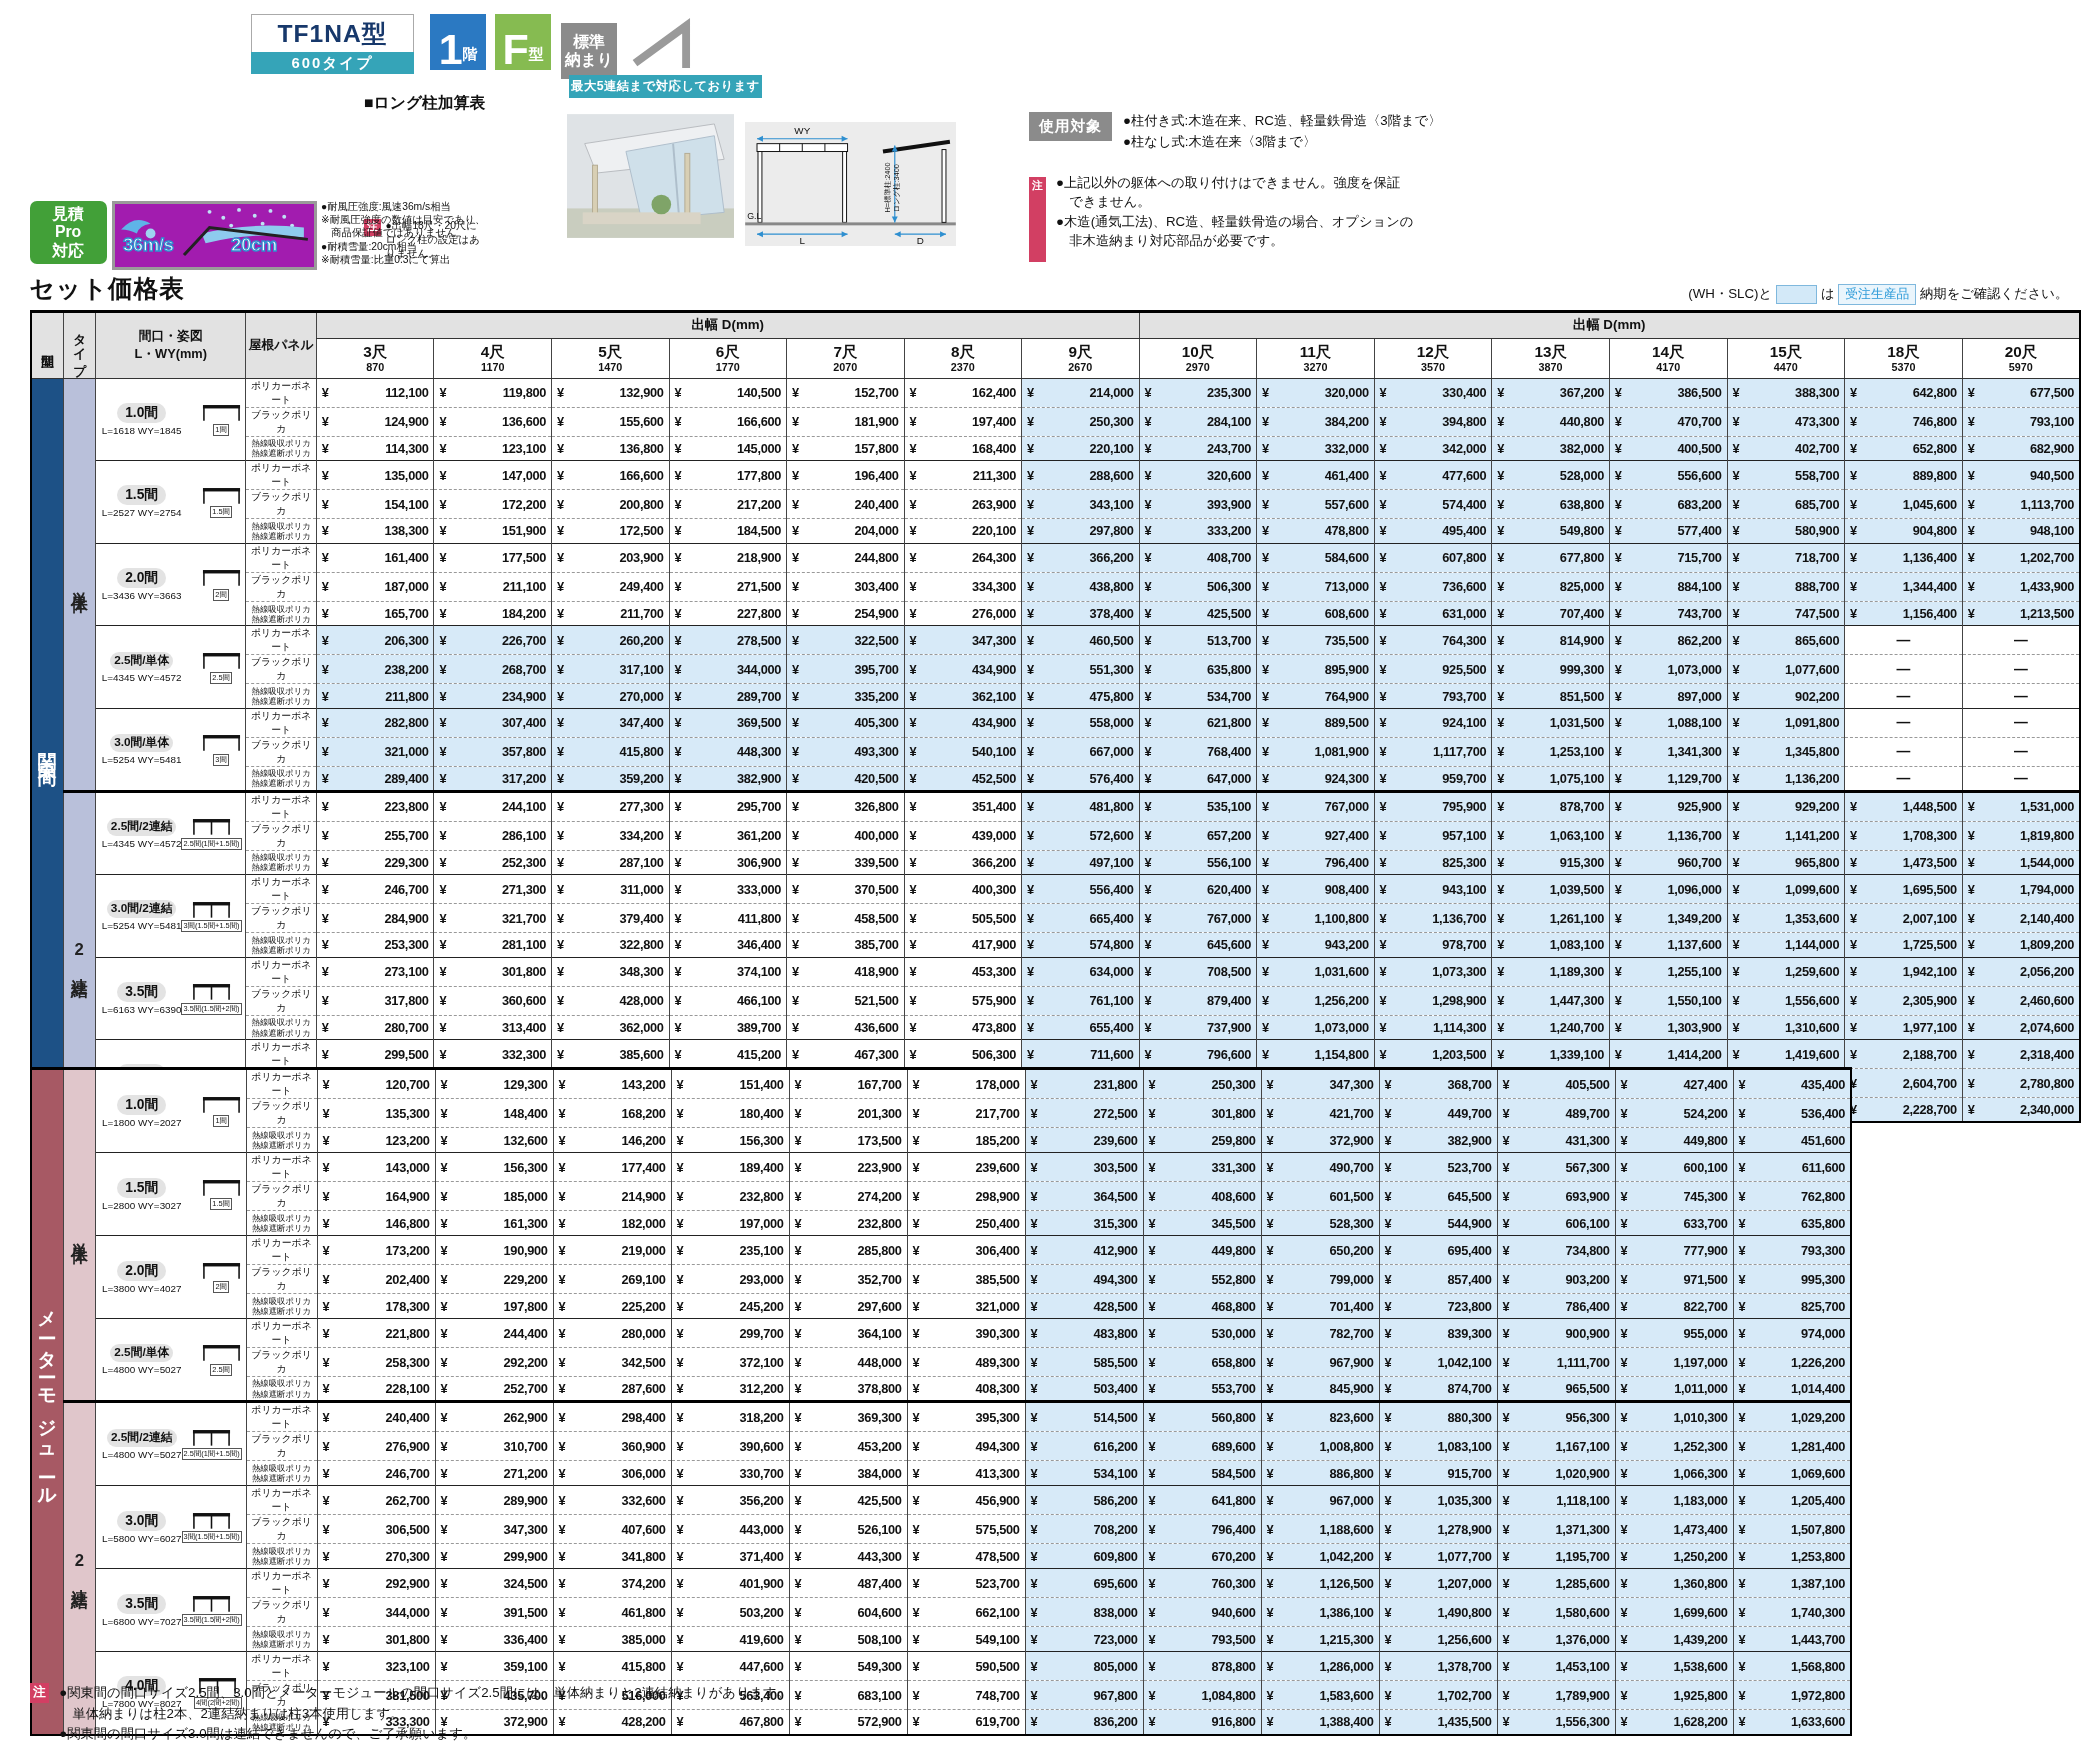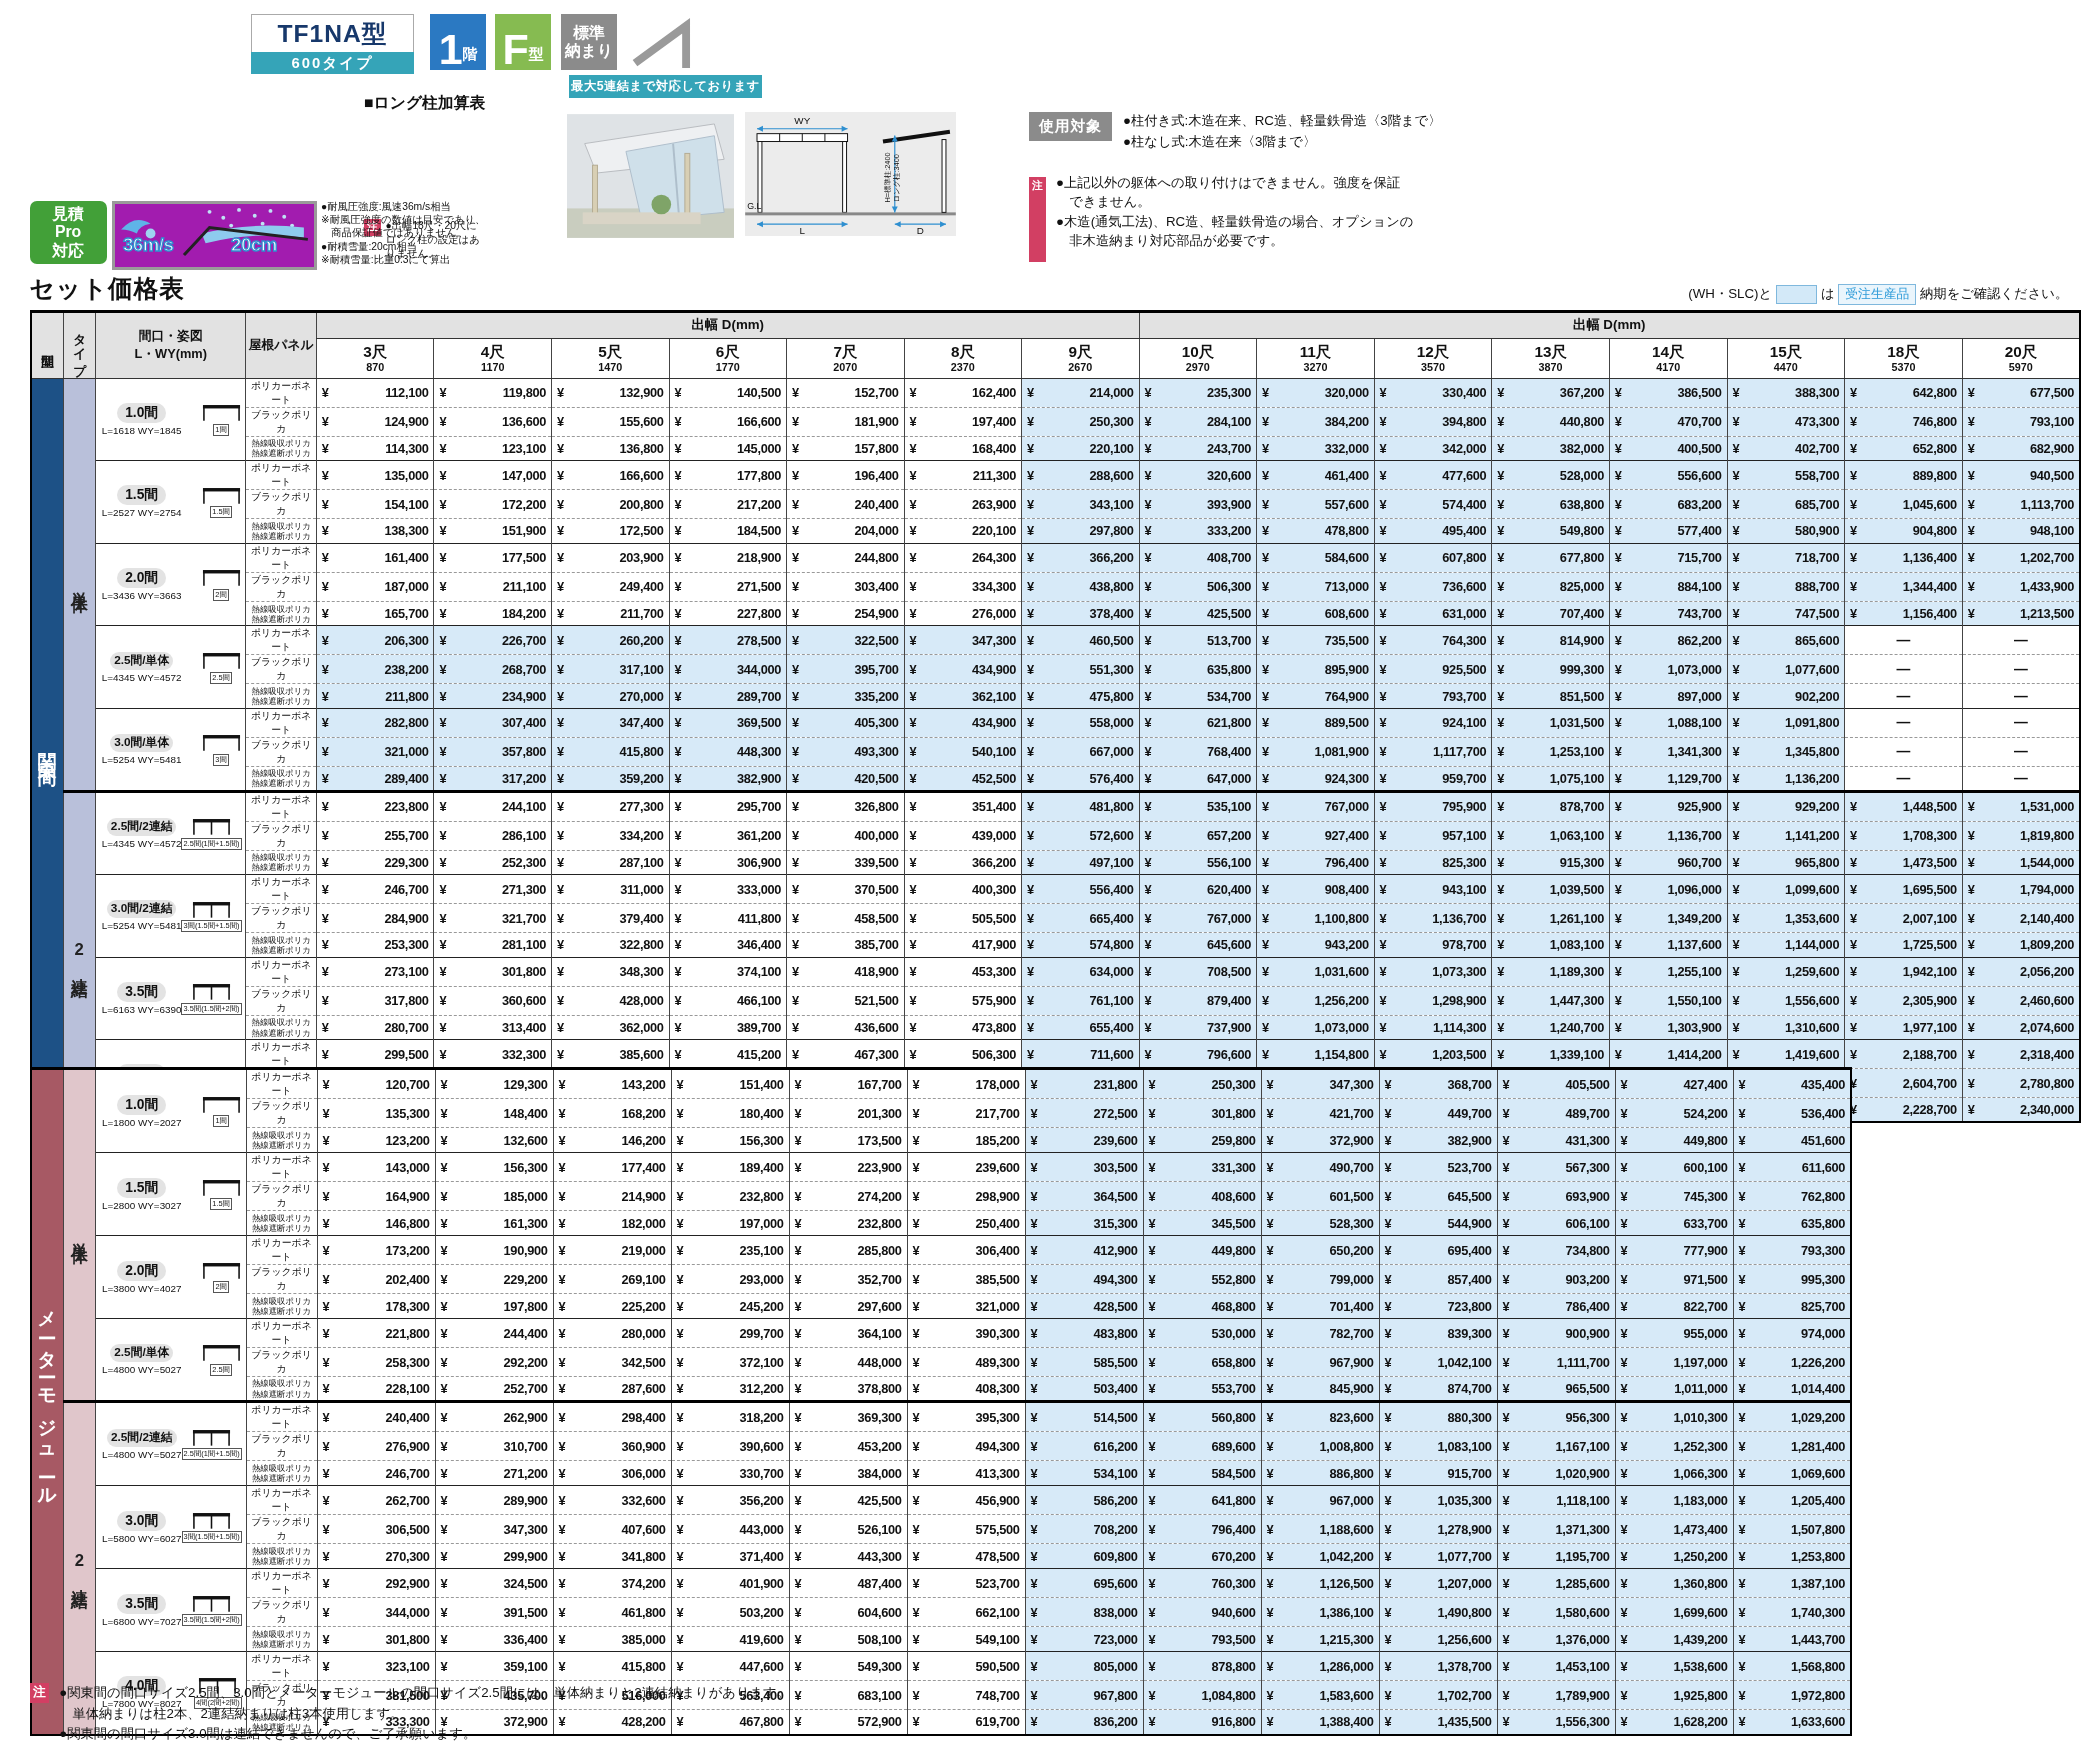--- a/index.html
+++ b/index.html
@@ -8,40 +8,40 @@
   .abs{position:absolute;}
   
   .model-badge{left:251px;top:13.8px;width:163px;}
   .model-top{height:37px;border:1px solid #aaa;border-bottom:none;display:flex;align-items:center;justify-content:center;
              font-weight:bold;font-size:24.6px;color:#17386b;letter-spacing:1px;}
   .model-bottom{height:22.7px;background:#35a4b8;color:#fff;font-weight:bold;font-size:14.8px;
                 display:flex;align-items:center;justify-content:center;letter-spacing:2px;}
   .sq-badge{width:56px;height:56px;top:13.8px;display:flex;align-items:flex-end;justify-content:center;color:#fff;font-weight:bold;}
   .floor-badge{left:430px;background:#2b79c2;}
   .f-badge{left:495px;background:#86bb51;}
-  .std-badge{left:561px;background:#8b8b8b;align-items:center;}
+  .std-badge{left:561px;background:#8b8b8b;align-items:center;margin-top:9px;}
   .big-ch{font-size:43px;line-height:0.95;}
   .small-ch{font-size:14.8px;padding-bottom:5.9px;}
   .std-txt{font-size:15.8px;line-height:1.15;text-align:center;font-weight:bold;}
   .roof-icon-box{left:625px;top:13.8px;width:77px;height:56px;}
   .maxlink{left:569px;top:75px;width:193px;height:22.7px;background:#35a4b8;color:#fff;font-weight:bold;
            font-size:12.3px;display:flex;align-items:center;justify-content:center;letter-spacing:0.5px;}
   
   .lc-title{left:364px;top:93px;font-size:15.8px;font-weight:bold;}
   .lc-table{left:364px;top:114px;width:193px;border-collapse:collapse;}
   .lc-table td{border:1.5px solid #555;font-size:12.8px;height:23.6px;padding:0 5.9px;}
   .lc-head{background:#d9d9d9;text-align:center;font-size:13.3px;}
   .lc-label{background:#d9d9d9;width:57px;text-align:center;}
   .lc-val{text-align:right;font-weight:bold;background:#fff;}
   .lc-note{left:364px;top:219px;width:197px;display:flex;gap:4.9px;}
   .note-sq{width:16.7px;height:16.7px;background:#d23f63;color:#fff;font-size:10.8px;font-weight:bold;
            display:flex;align-items:center;justify-content:center;flex:none;}
   .lc-note-text{font-size:10.3px;line-height:1.35;white-space:pre-line;}
   .photo{left:567px;top:114px;width:167px;height:124px;}
-  .ddiagram{left:745px;top:112px;width:211px;height:124px;background:#ececec;}
+  .ddiagram{left:745px;top:122px;width:211px;height:124px;background:#ececec;}
   
   .usage-badge{left:1029px;top:112px;width:83px;height:28.6px;background:#8b8b8b;color:#fff;font-weight:bold;
                font-size:14.8px;display:flex;align-items:center;justify-content:center;letter-spacing:1px;}
   .usage-lines{left:1123px;top:111px;font-size:13.3px;line-height:1.55;white-space:pre-line;}
   .usage-note-bar{left:1029px;top:177px;width:16.7px;height:83px;background:#d23f63;color:#fff;
                   font-size:10.8px;font-weight:bold;text-align:center;padding-top:2px;}
   .usage-note{left:1056px;top:173px;font-size:13.3px;line-height:1.45;white-space:pre-line;}
   
   .quote-badge{left:29.6px;top:201px;width:77px;height:63px;background:#42a038;border-radius:6.9px;color:#fff;
                font-weight:bold;display:flex;flex-direction:column;align-items:center;justify-content:center;

